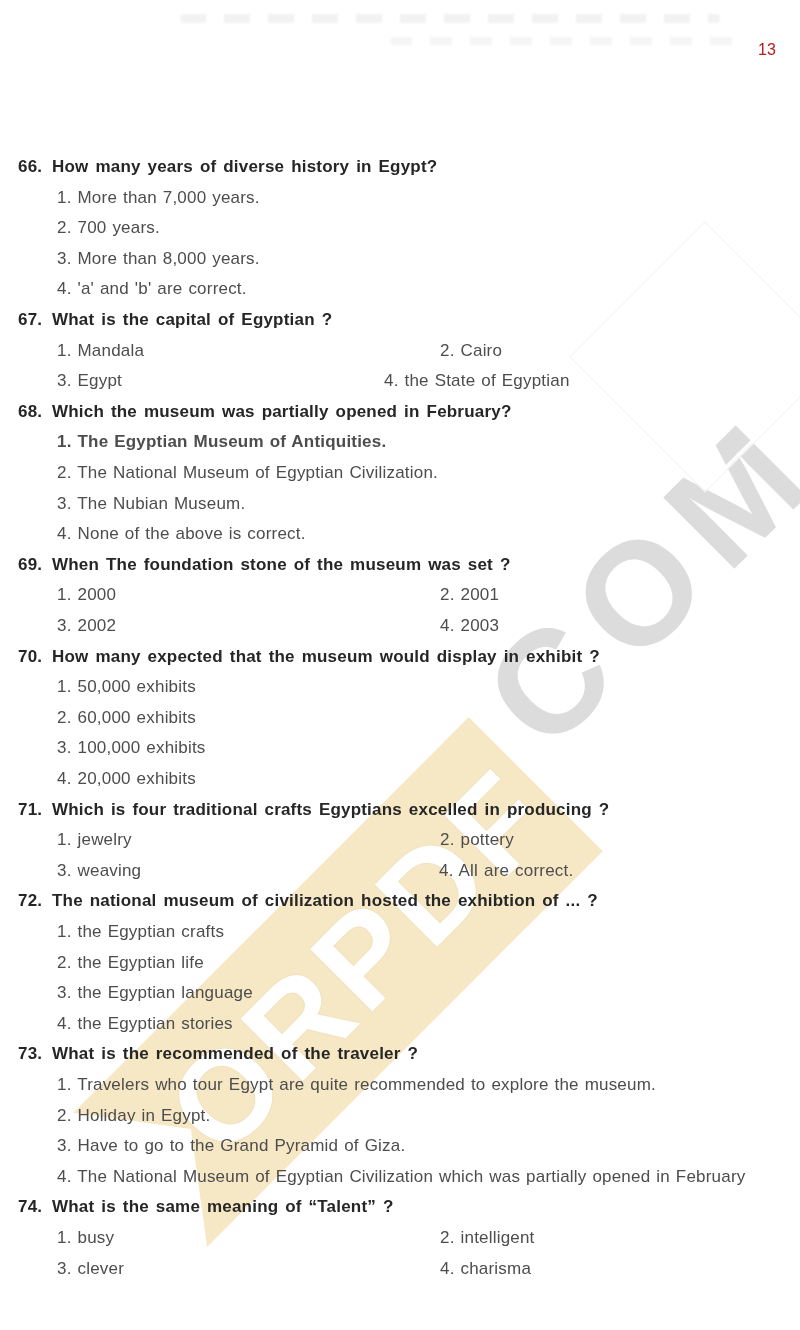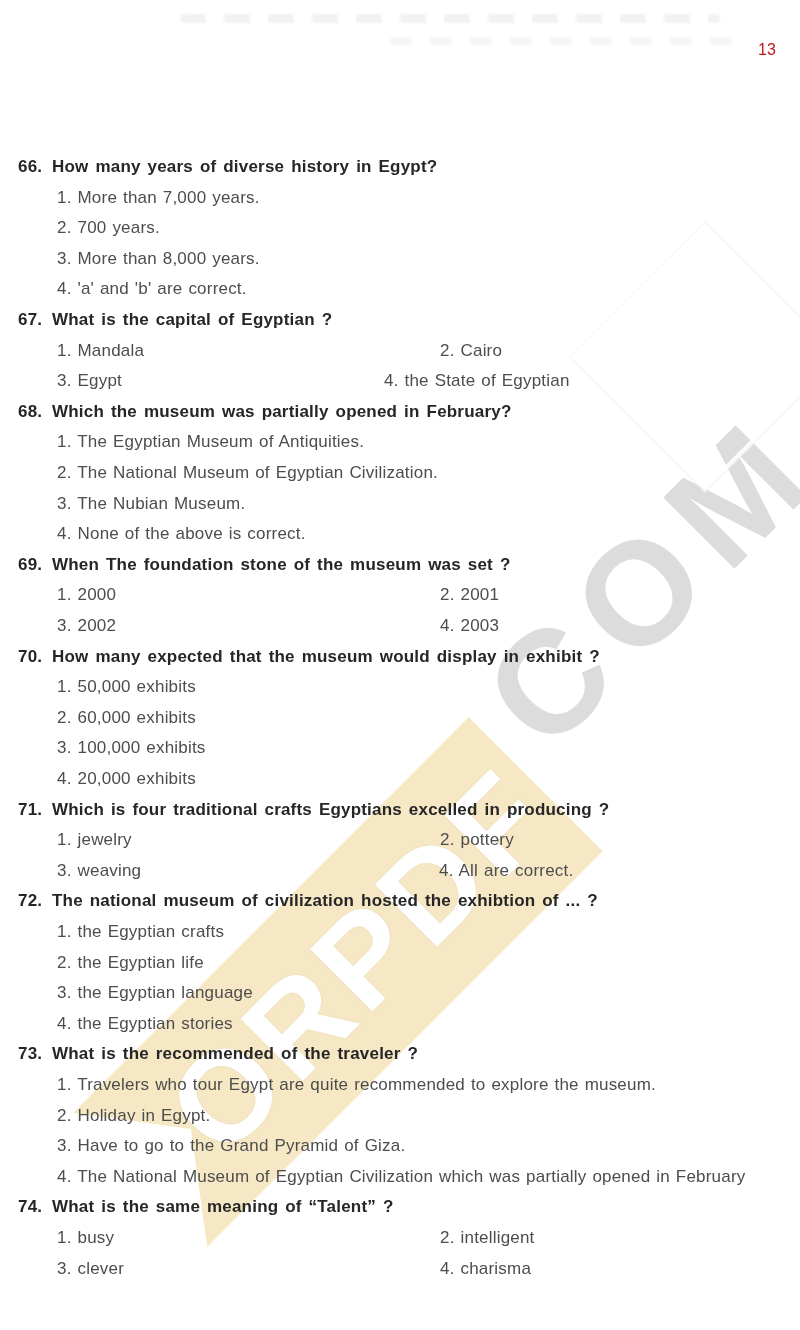--- a/index.html
+++ b/index.html
@@ -167,21 +167,21 @@
       </div>
       <div class="line" style="top: 369.2px; padding-left: 38px;">
         <span class="opt" style="left: 57px;">3. Egypt</span>
         <span class="opt" style="left: 384px;">4. the State of Egyptian</span>
       </div>
       <div class="line" style="top: 399.8px;">
         <span class="qnum" style="left: 18px;">68.</span>
         <span class="qtext" style="left: 52px;">Which the museum was partially opened in February?</span>
       </div>
       <div class="line" style="top: 430.4px;">
-        <span class="opt" style="left: 57px;">1. The Egyptian Museum of Antiquities.</span>
+        <span class="opt" style="left: 57px; font-weight: bold;">1. The Egyptian Museum of Antiquities.</span>
       </div>
       <div class="line" style="top: 461px; padding-left: 22px;">
         <span class="opt" style="left: 57px;">2. The National Museum of Egyptian Civilization.</span>
       </div>
       <div class="line" style="top: 491.6px;">
         <span class="opt" style="left: 57px;">3. The Nubian Museum.</span>
       </div>
       <div class="line" style="top: 522.2px;">
         <span class="opt" style="left: 57px;">4. None of the above is correct.</span>
       </div>

